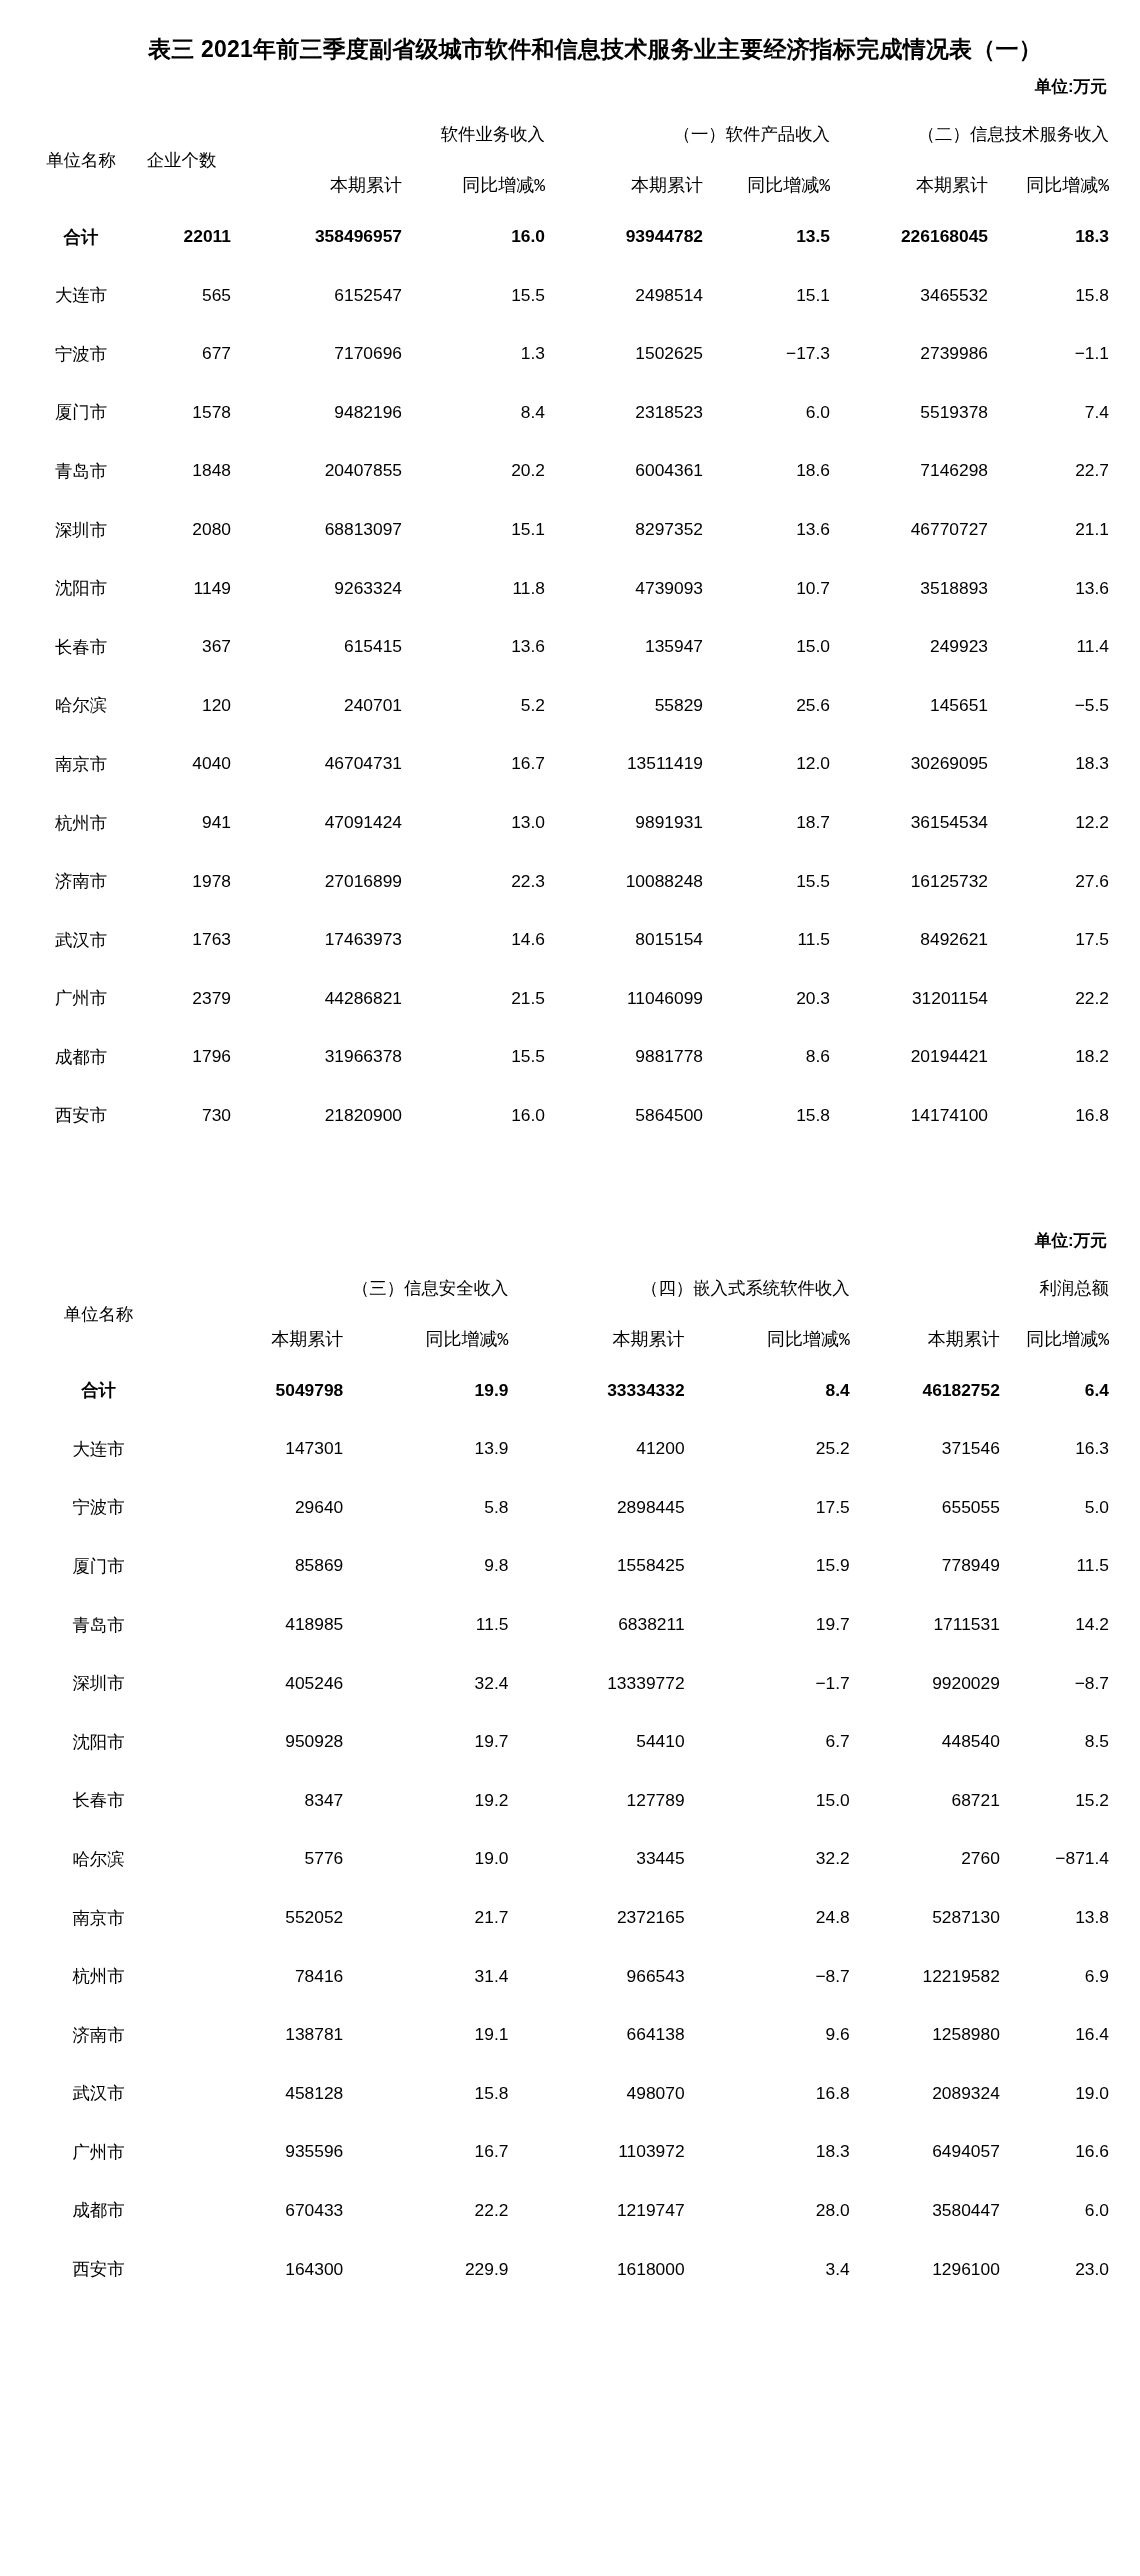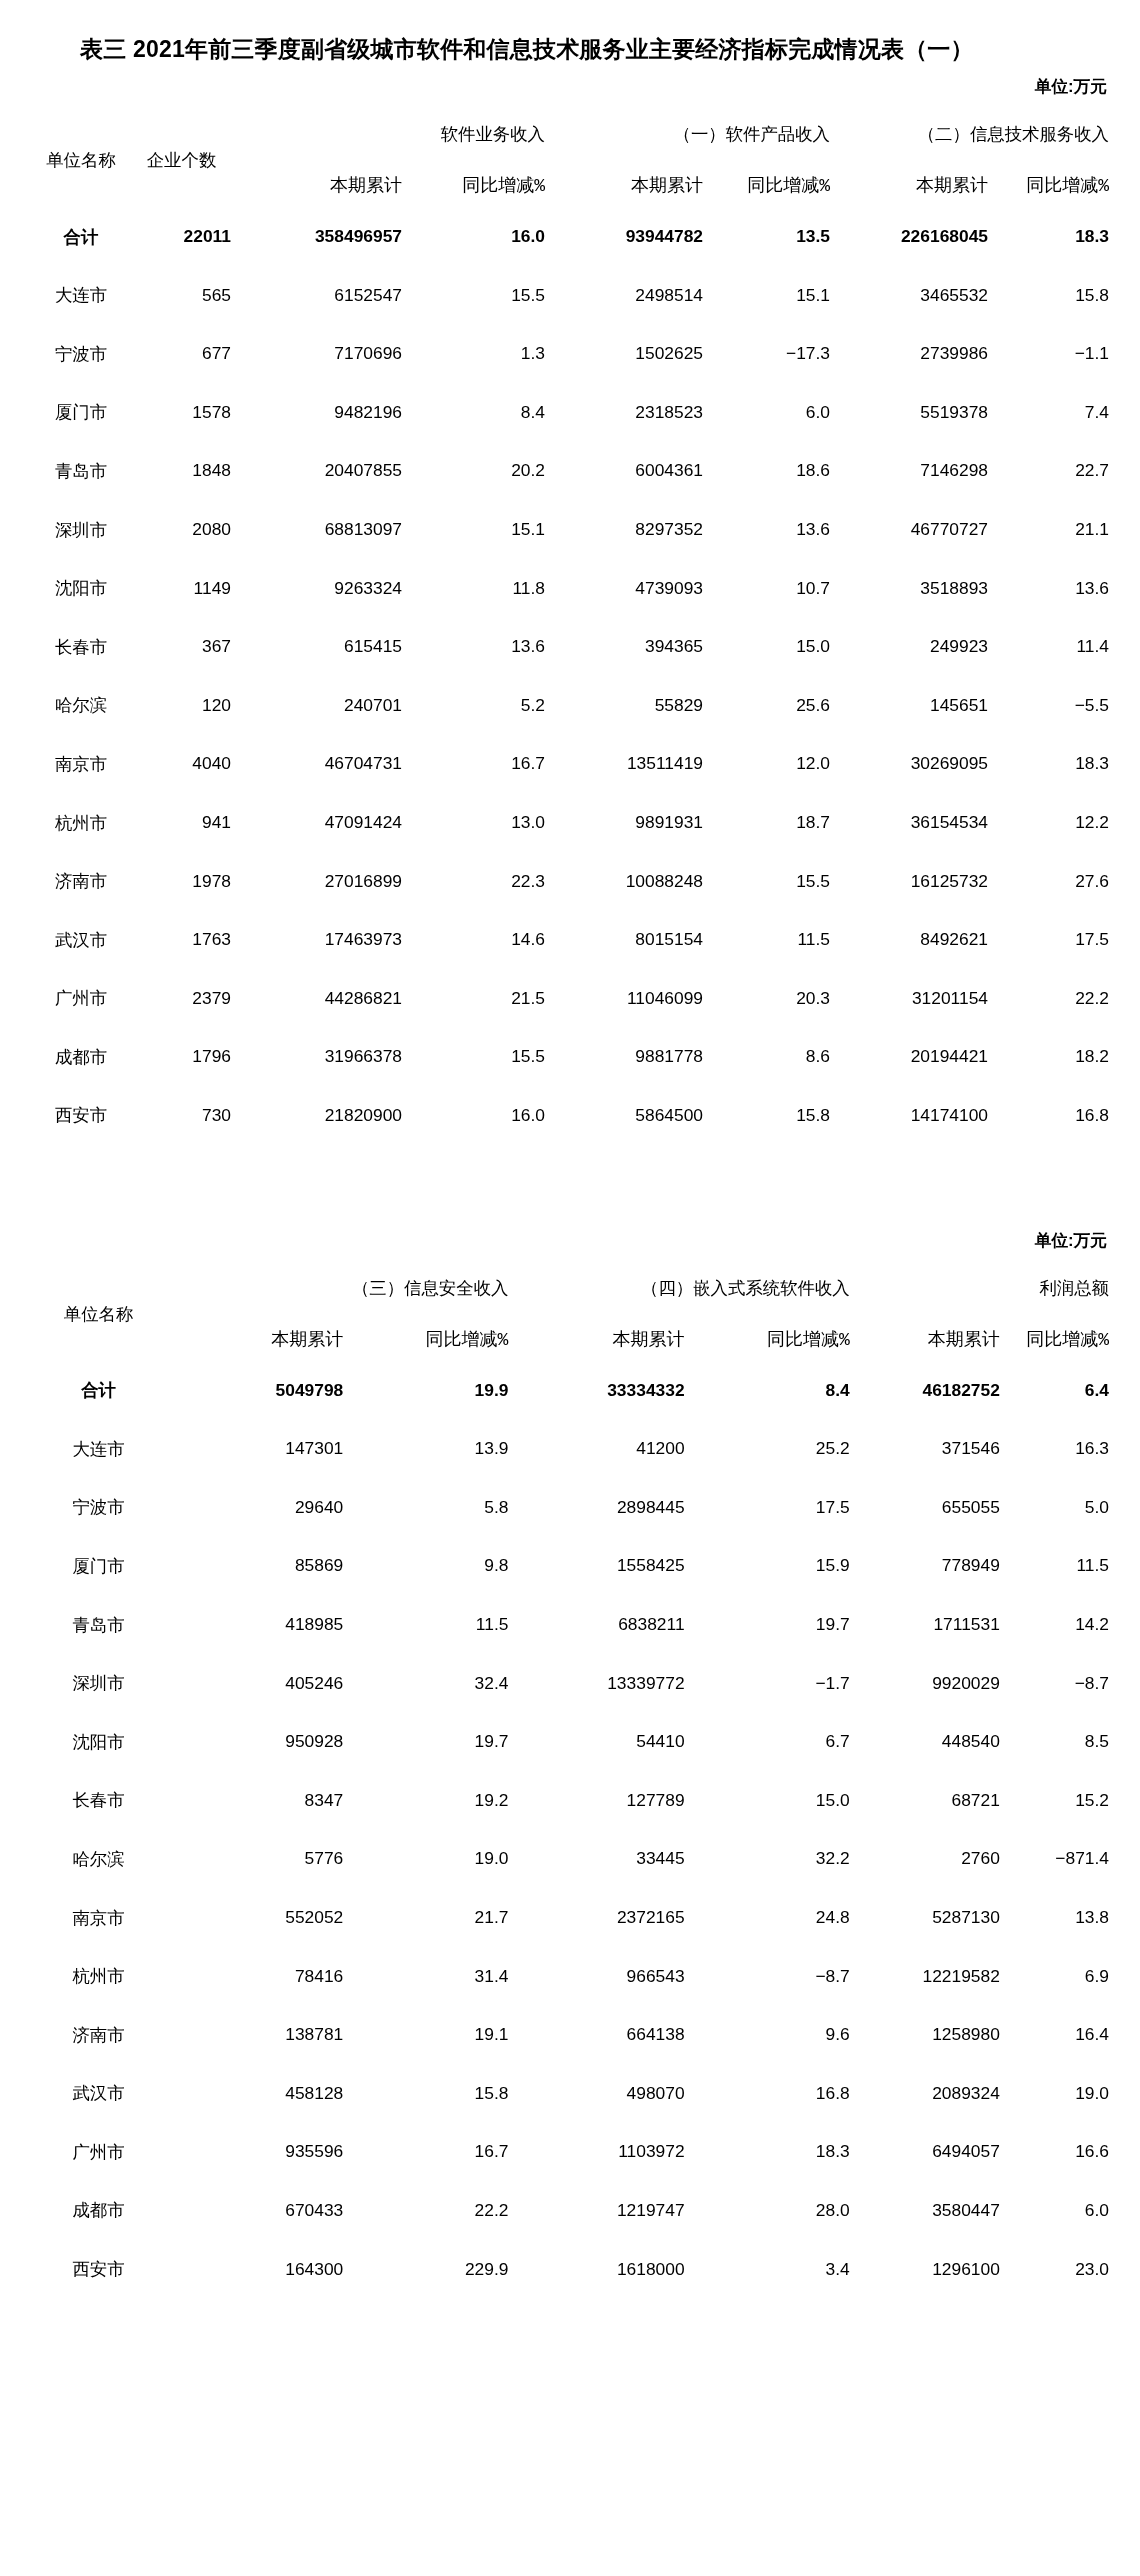--- a/index.html
+++ b/index.html
@@ -28,20 +28,21 @@
   .section-2 { padding-top: 29px; }
 
   .table-title {
     font-size: 23px;
     font-weight: bold;
     letter-spacing: 0.2px;
     line-height: 1.3;
     padding-left: 50px;
     padding-bottom: 10.6px;
     white-space: nowrap;
+    text-align: center;
   }
 
   .unit-line {
     text-align: right;
     font-size: 16.7px;
     font-weight: bold;
     padding-right: 3px;
     padding-bottom: 10.6px;
   }
 
@@ -314,21 +315,21 @@
             <td></td>
             <td></td>
             <td></td>
             <td></td>
           </tr>
           <tr>
             <td class="cell-name">长春市</td>
             <td class="cell-num">367</td>
             <td class="cell-num">615415</td>
             <td class="cell-num">13.6</td>
-            <td class="cell-num">394365</td>
+            <td class="cell-num">135947</td>
             <td class="cell-num">15.0</td>
             <td class="cell-num">249923</td>
             <td class="cell-num">11.4</td>
           </tr>
           <tr class="spacer-row">
             <td class="stub"></td>
             <td></td>
             <td></td>
             <td></td>
             <td></td>

